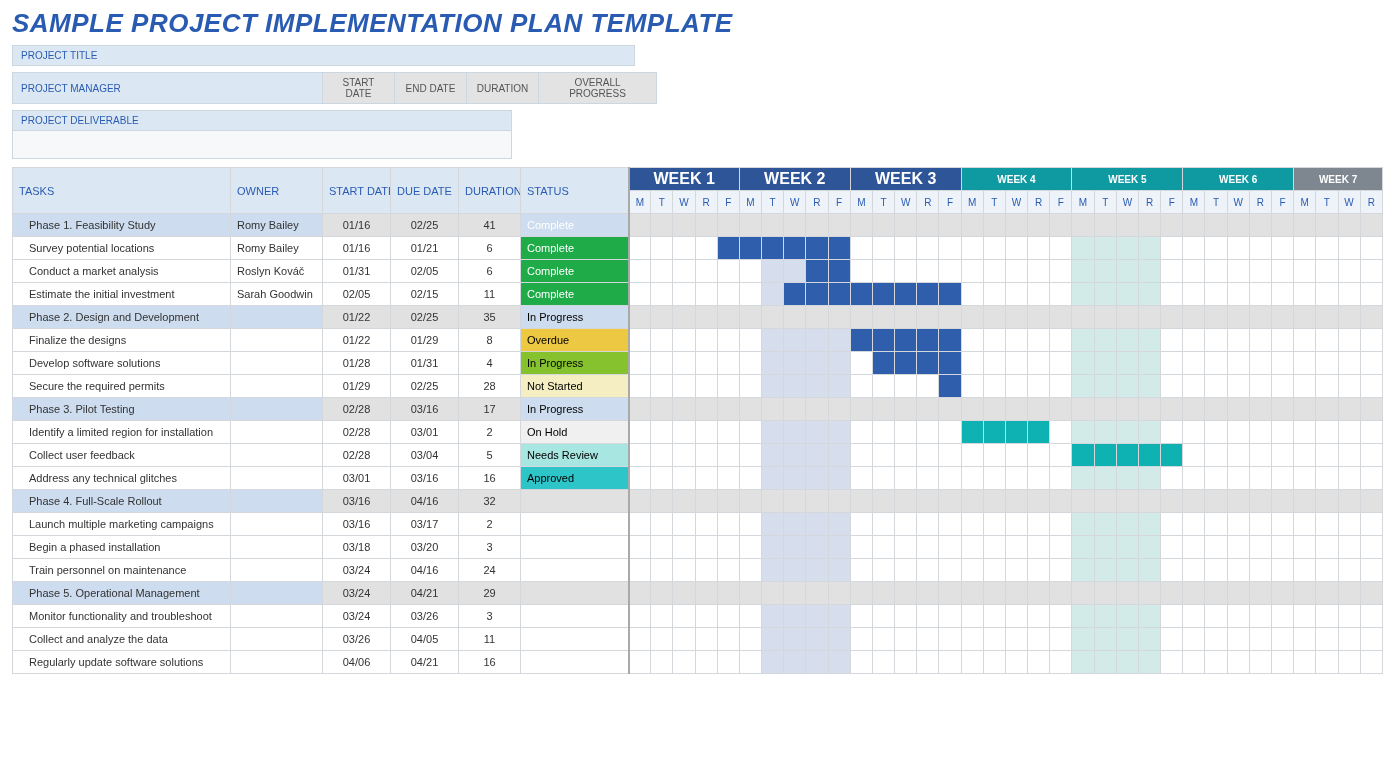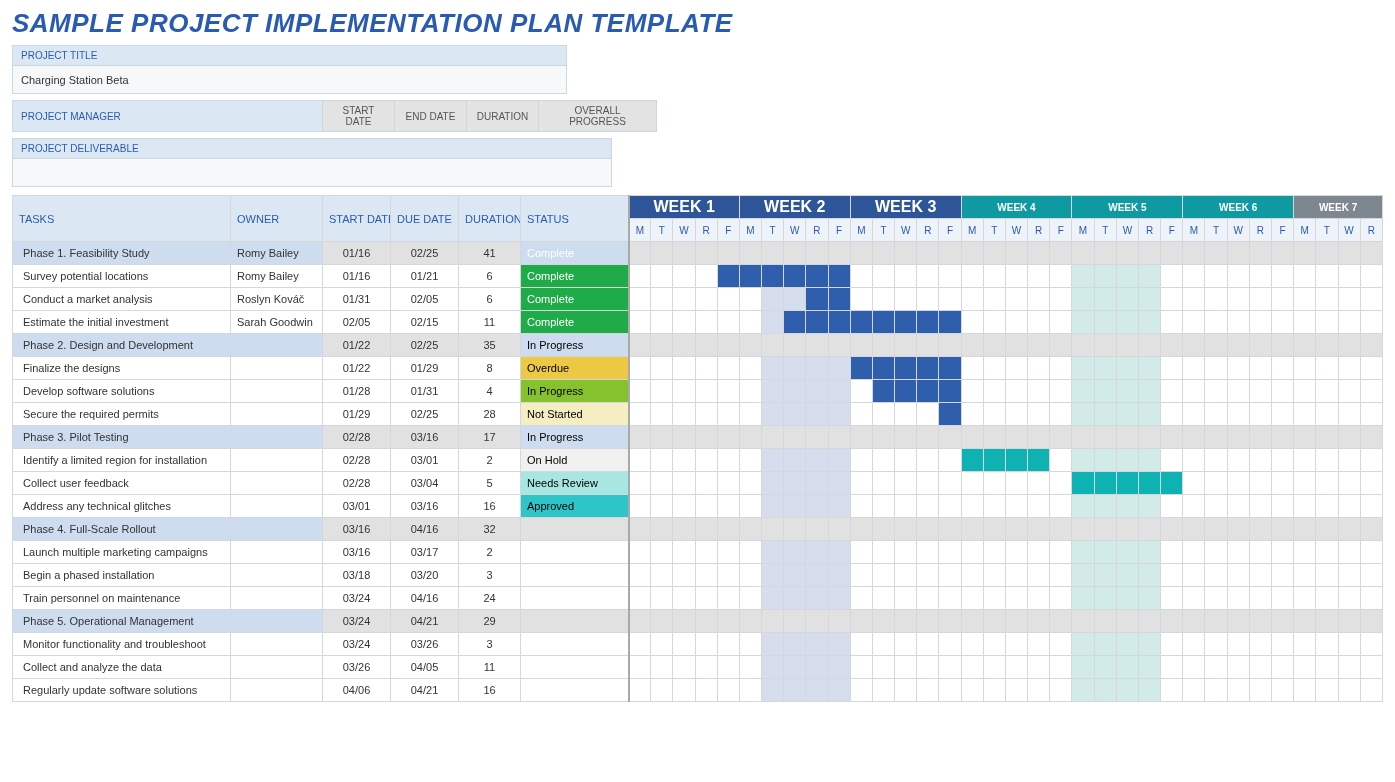--- a/index.html
+++ b/index.html
@@ -37,25 +37,25 @@
   }
   .info-table th.gray { background: #e3e3e3; color: #555; text-align: center; }
   .info-table td {
     background: #f7f8f9;
     border: 1px solid #cdd7e0;
     padding: 6px 8px;
     height: 28px;
   }
   .info-table td.centered { text-align: center; }
 
-  .info-pt { width: 555px; }
+  .info-pt { width: 623px; }
   .info-pm col.pm { width: 310px; }
   .info-pm col.sm { width: 72px; }
   .info-pm col.prg { width: 118px; }
-  .info-del { width: 600px; }
+  .info-del { width: 500px; }
 
   
   .plan {
     margin-top: 8px;
     border: 1px solid #9fb0c0;
     table-layout: fixed;
     width: 100%;
   }
   .plan col.task  { width: 218px; }
   .plan col.owner { width: 92px; }
@@ -79,21 +79,21 @@
     color: #2a5bb2;
     font-weight: normal;
   }
   .plan .hrow1 th.week-a { background: #2e5597; color: #fff; text-align: center; font-weight: bold; font-size: 16px; }
   .plan .hrow1 th.week-b { background: #0e9aa0; color: #fff; text-align: center; font-weight: bold; font-size: 10px; }
   .plan .hrow1 th.week-c { background: #7e8690; color: #fff; text-align: center; font-weight: bold; font-size: 10px; }
 
   .plan .hrow2 th { background: #eef3f9; color: #2a5bb2; font-weight: normal; text-align: center; font-size: 10px; padding: 0; }
 
   .plan td.c { text-align: center; }
-  .plan td.task { padding-left: 10px; }
+  .plan td.task { padding-left: 16px; }
 
   .phase td { background: #cddcee; }
   .phase td.gray { background: #e1e1e1; }
   .phase td.stat { font-weight: normal; }
 
   
   .st-complete    { background:#1fab47; color:#fff; }
   .st-inprogress  { background:#85c22e; color:#000; }
   .st-overdue     { background:#edc842; color:#000; }
   .st-notstarted  { background:#f4eec2; color:#000; }
@@ -114,23 +114,20 @@
 </style>
 </head>
 <body>
 
 <div class="title">SAMPLE PROJECT IMPLEMENTATION PLAN TEMPLATE</div>
 
 <table class="info-table info-pt">
   <tbody>
       <tr>
         <th>PROJECT TITLE</th>
-      </tr>
-  <tr>
-        <td>Charging Station Beta</td>
       </tr>
 </tbody>
   </table>
 
 <table class="info-table info-pm">
   <colgroup>
       <col class="pm">
       <col class="sm">
       <col class="sm">
       <col class="sm">

